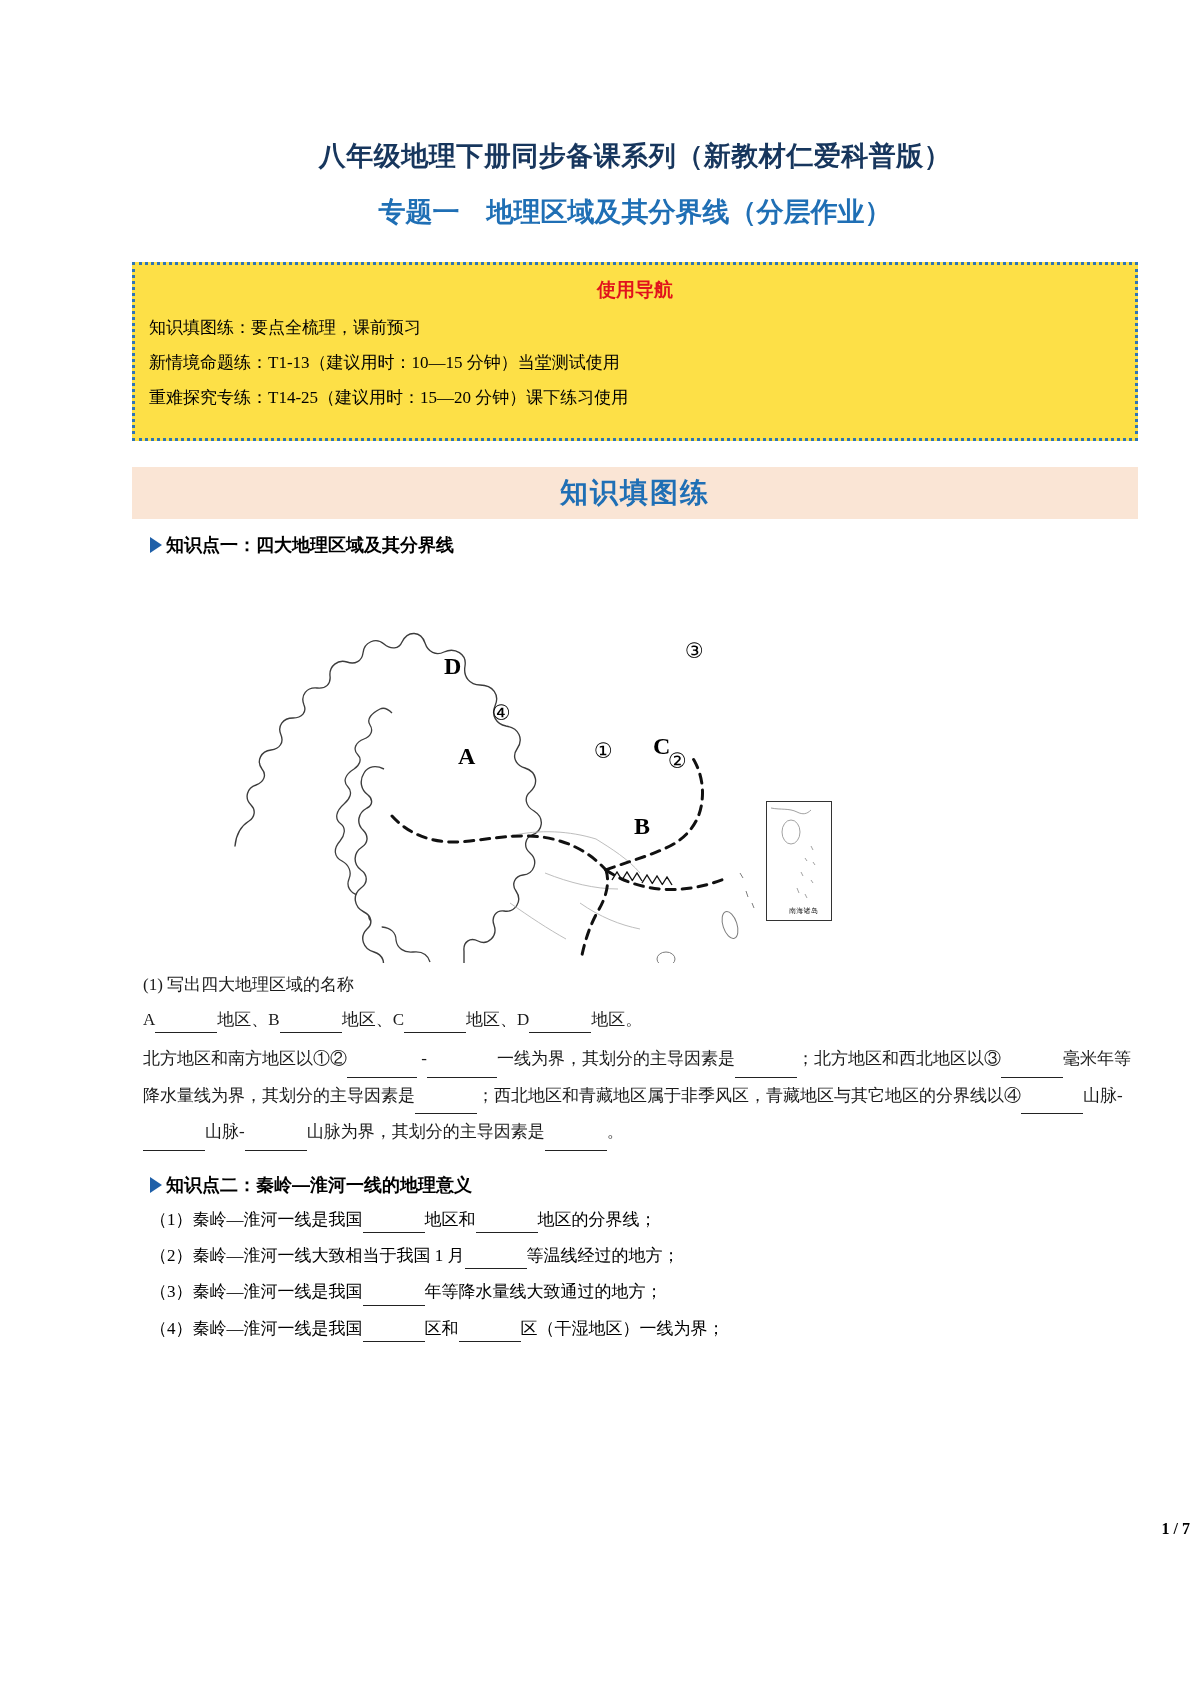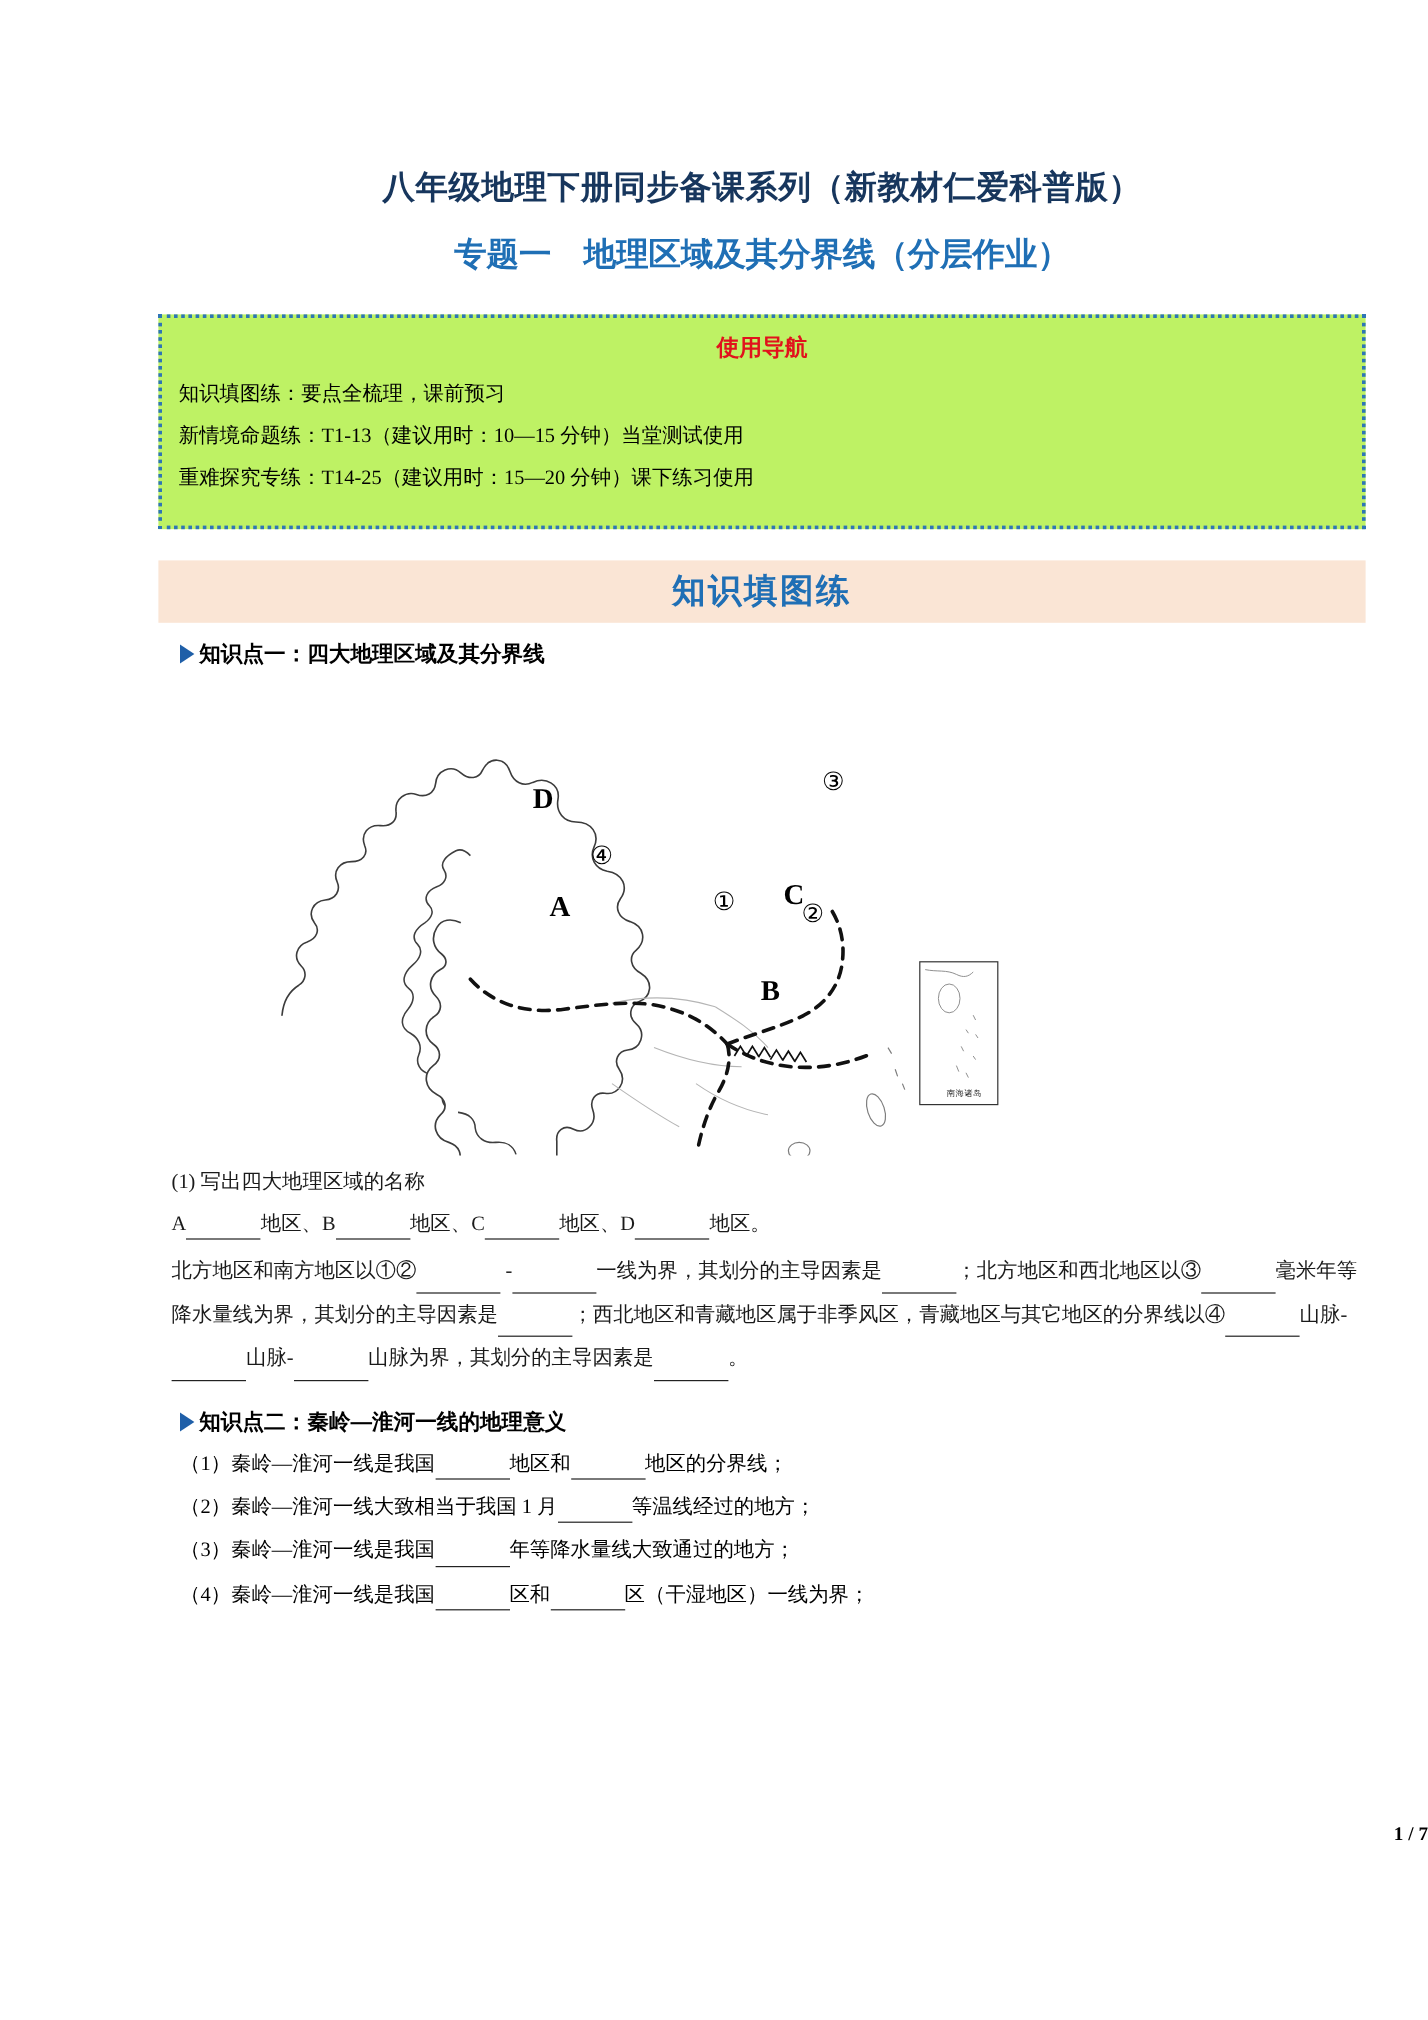--- a/index.html
+++ b/index.html
@@ -45,21 +45,21 @@
     color: #1f6fb5;
     margin-top: 24px;
     line-height: 1.2;
     font-family: "Liberation Serif", "DejaVu Serif", serif;
   }
 
   
   .nav-box {
     margin: 33px 92px 0 92px;
     border: 3px dotted #2e75b6;
-    background: #bef264;
+    background: #fde047;
     padding: 12px 14px 16px 14px;
     box-sizing: border-box;
   }
   .nav-title {
     text-align: center;
     color: #e1121c;
     font-weight: bold;
     font-size: 19px;
     margin-bottom: 14px;
     font-family: "Liberation Serif", "DejaVu Serif", serif;

